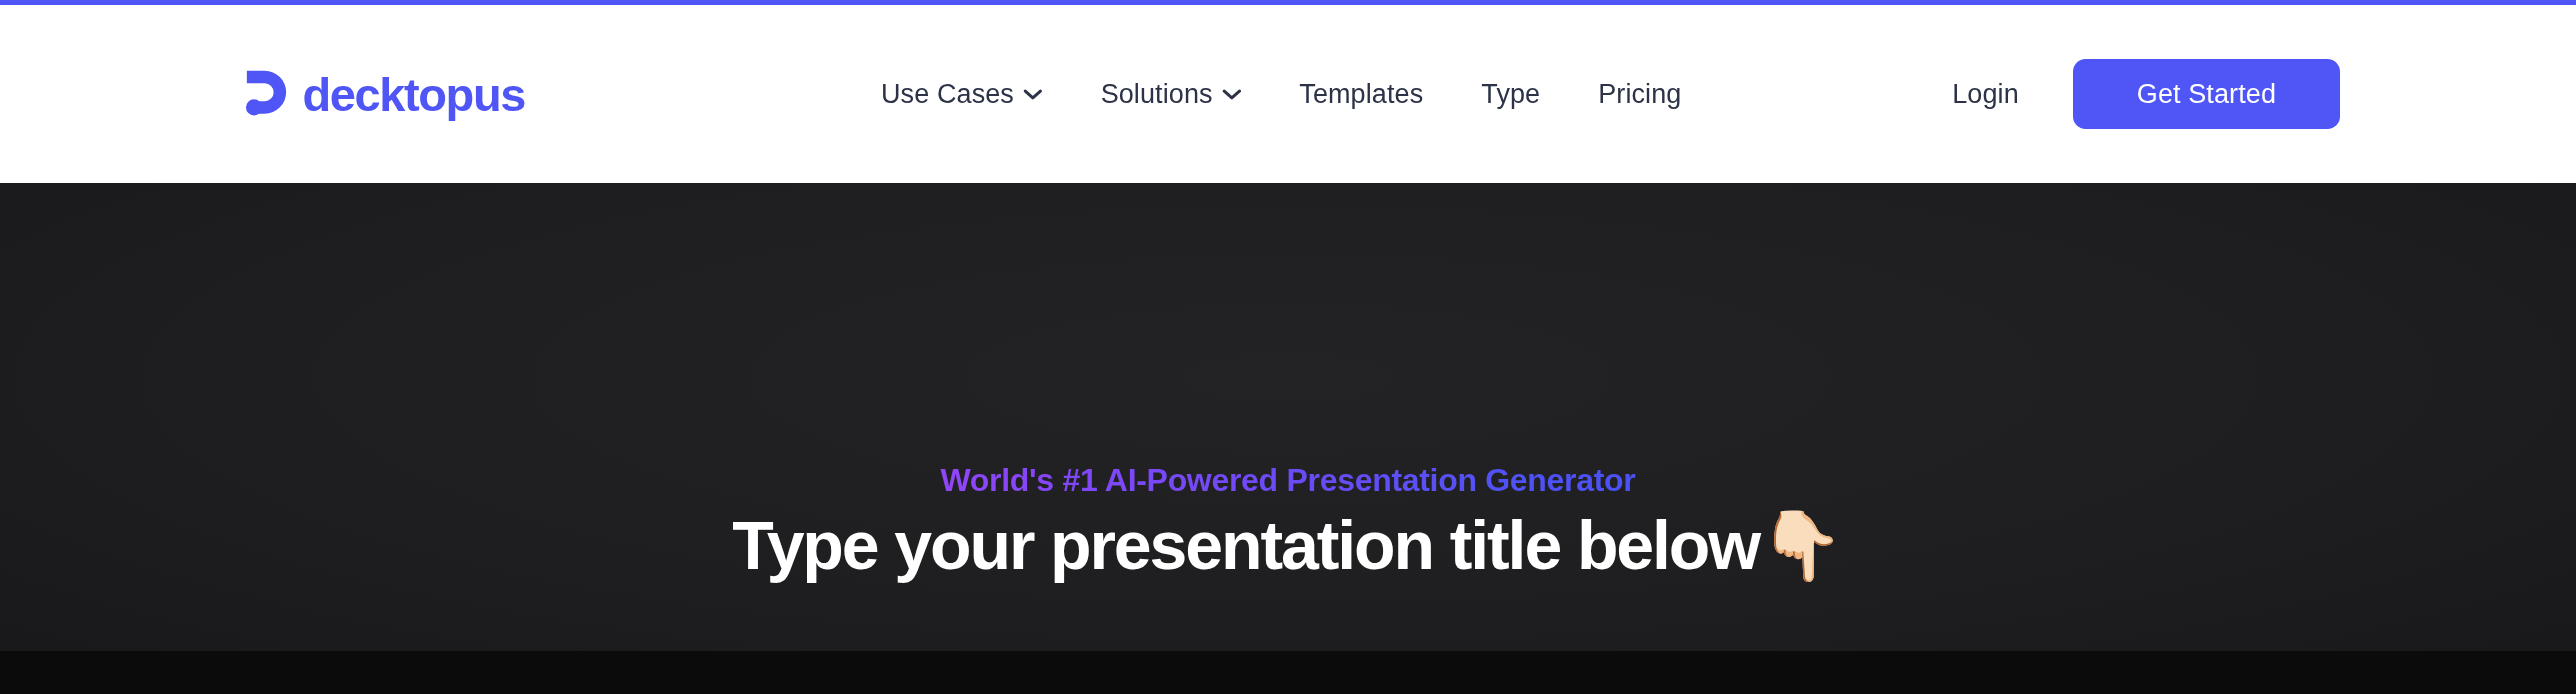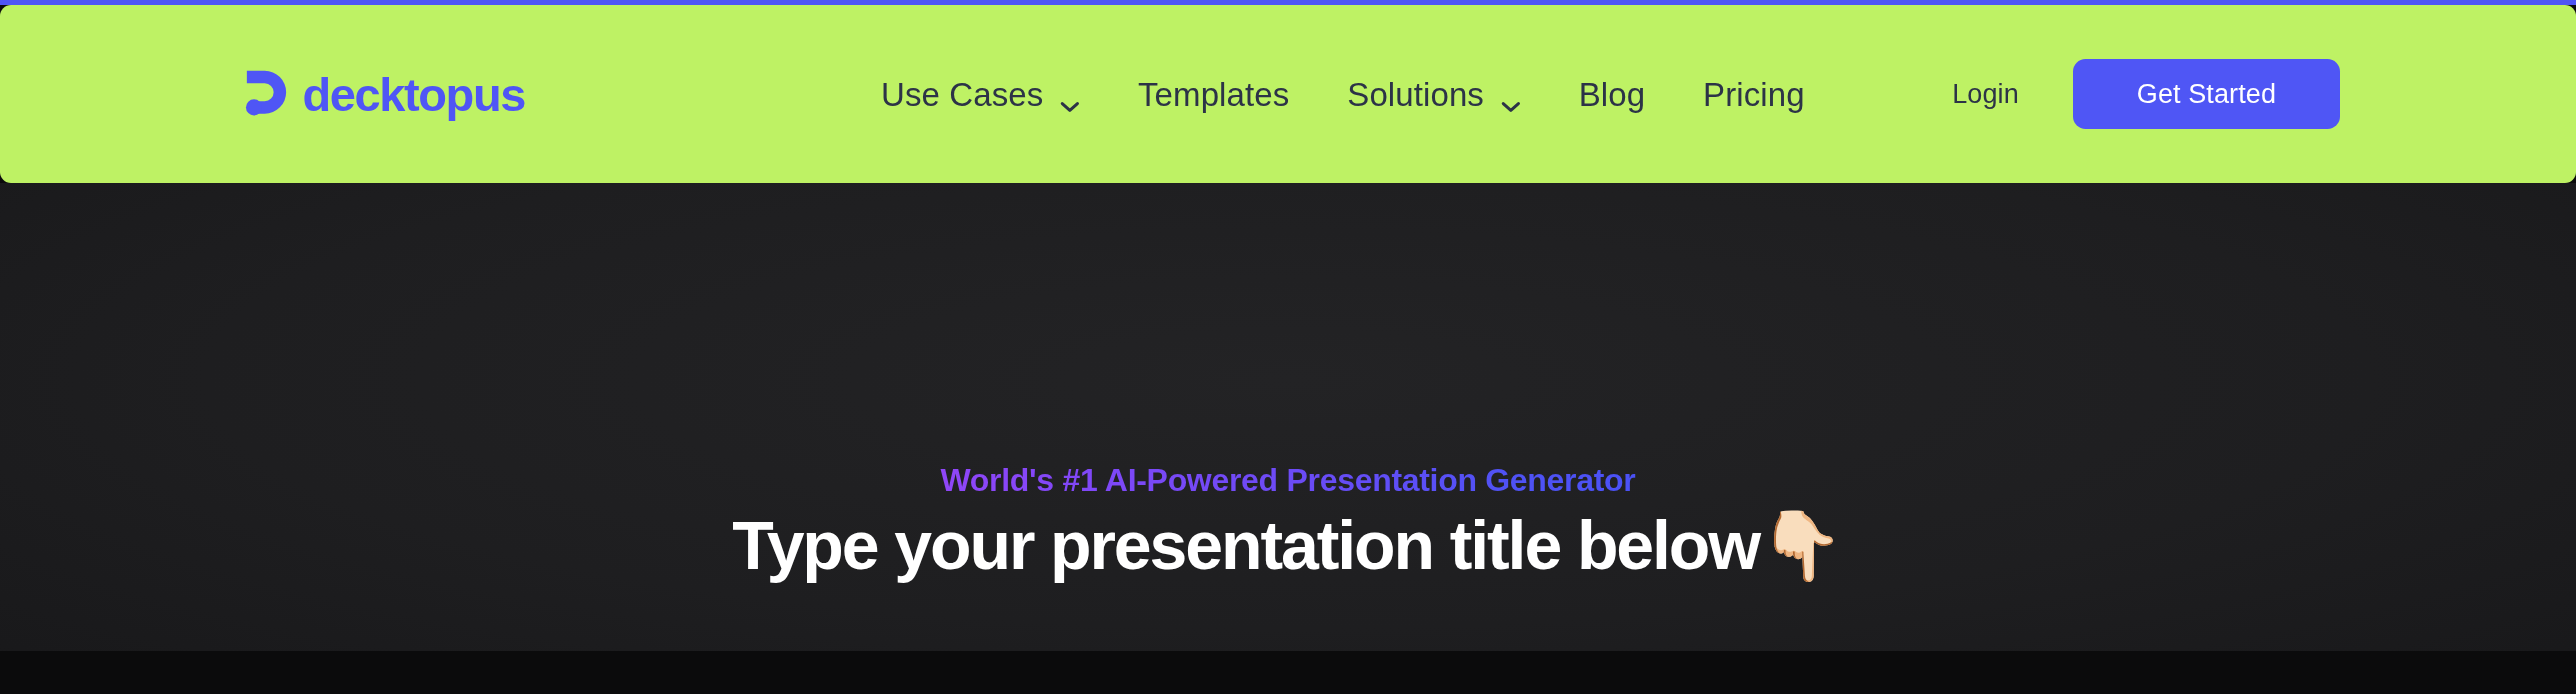--- a/index.html
+++ b/index.html
@@ -31,25 +31,24 @@
     z-index: 30;
   }
 
   
   .header {
     position: absolute;
     top: 5.4px;
     left: 0;
     width: 100%;
     height: 178px;
-    background: #bef264;
+    background: #ffffff;
     display: flex;
     align-items: center;
     z-index: 20;
-    border-radius: 11px;
   }
 
   .header-inner {
     position: relative;
     width: 100%;
     height: 100%;
     display: flex;
     align-items: center;
   }
 
@@ -85,24 +84,24 @@
     position: absolute;
     left: 852px;
     top: 50%;
     transform: translateY(-50%);
     display: flex;
     align-items: center;
     gap: 0;
   }
   .nav-item {
     display: flex;
-    align-items: flex-end;
-    gap: 17px;
+    align-items: center;
+    gap: 9px;
     padding: 12.5px 29px;
-    font-size: 33px;
+    font-size: 27px;
     font-weight: 400;
     color: #2c3347;
     white-space: nowrap;
     cursor: pointer;
     text-decoration: none;
     letter-spacing: 0.1px;
   }
   .chev {
     display: block;
     width: 19.7px;
@@ -224,34 +223,34 @@
         <a class="nav-item" href="#">
           <span>Use Cases</span>
           <span>
             <svg class="chev" viewBox="0 0 22 14" xmlns="http://www.w3.org/2000/svg" aria-hidden="true">
               <path d="M2.5 3.5 L11 11 L19.5 3.5" fill="none" stroke="#2c3347" stroke-width="3.4" stroke-linecap="round" stroke-linejoin="round"></path>
             </svg>
           </span>
         </a>
 
         <a class="nav-item" href="#">
-          <span>Templates</span>
-        </a>
-
-        <a class="nav-item" href="#">
           <span>Solutions</span>
           <span>
             <svg class="chev" viewBox="0 0 22 14" xmlns="http://www.w3.org/2000/svg" aria-hidden="true">
               <path d="M2.5 3.5 L11 11 L19.5 3.5" fill="none" stroke="#2c3347" stroke-width="3.4" stroke-linecap="round" stroke-linejoin="round"></path>
             </svg>
           </span>
         </a>
 
         <a class="nav-item" href="#">
-          <span>Blog</span>
+          <span>Templates</span>
+        </a>
+
+        <a class="nav-item" href="#">
+          <span>Type</span>
         </a>
 
         <a class="nav-item" href="#">
           <span>Pricing</span>
         </a>
 
       </nav>
 
       <div class="actions">
         <a class="login-link" href="#">Login</a>

